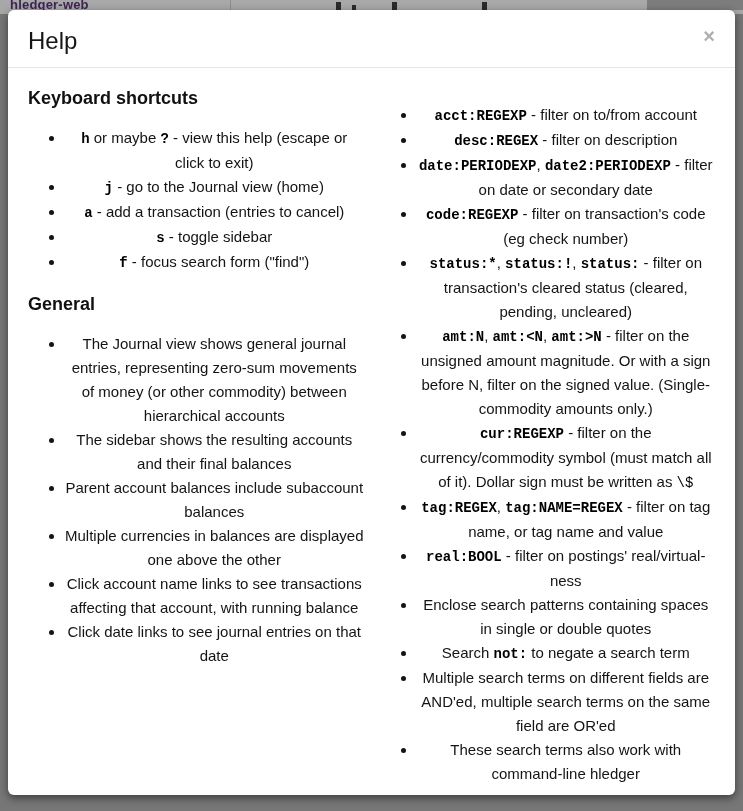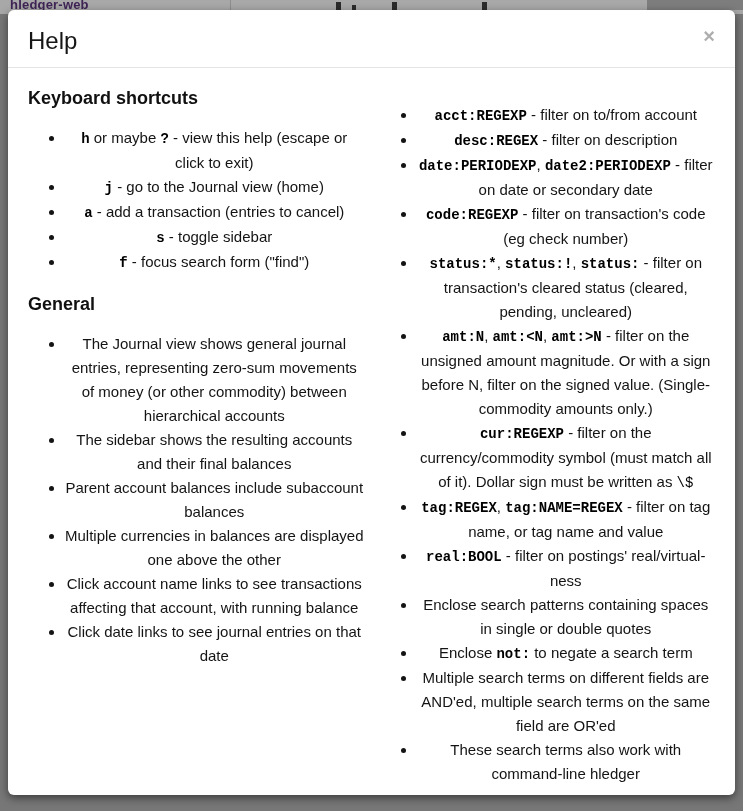--- a/index.html
+++ b/index.html
@@ -172,19 +172,19 @@
           <li><span class="code">acct:REGEXP</span><span class="txt"> - filter on to/from account</span></li>
           <li><span class="code">desc:REGEX</span><span class="txt"> - filter on description</span></li>
           <li><span class="code">date:PERIODEXP</span><span class="txt">, </span><span class="code">date2:PERIODEXP</span><span class="txt"> - filter on date or secondary date</span></li>
           <li><span class="code">code:REGEXP</span><span class="txt"> - filter on transaction's code (eg check number)</span></li>
           <li><span class="code">status:*</span><span class="txt">, </span><span class="code">status:!</span><span class="txt">, </span><span class="code">status:</span><span class="txt"> - filter on transaction's cleared status (cleared, pending, uncleared)</span></li>
           <li><span class="code">amt:N</span><span class="txt">, </span><span class="code">amt:&lt;N</span><span class="txt">, </span><span class="code">amt:&gt;N</span><span class="txt"> - filter on the unsigned amount magnitude. Or with a sign before N, filter on the signed value. (Single-commodity amounts only.)</span></li>
           <li><span class="code">cur:REGEXP</span><span class="txt"> - filter on the currency/commodity symbol (must match all of it). Dollar sign must be written as </span><span class="code2">\$</span></li>
           <li><span class="code">tag:REGEX</span><span class="txt">, </span><span class="code">tag:NAME=REGEX</span><span class="txt"> - filter on tag name, or tag name and value</span></li>
           <li><span class="code">real:BOOL</span><span class="txt"> - filter on postings' real/virtual-ness</span></li>
           <li><span class="txt">Enclose search patterns containing spaces in single or double quotes</span></li>
-          <li><span class="txt">Enclose </span><span class="code">not:</span><span class="txt"> to negate a search term</span></li>
+          <li><span class="txt">Search </span><span class="code">not:</span><span class="txt"> to negate a search term</span></li>
           <li><span class="txt">Multiple search terms on different fields are AND'ed, multiple search terms on the same field are OR'ed</span></li>
           <li><span class="txt">These search terms also work with command-line hledger</span></li>
         </ul>
       </div>
   </div>
 </div>
 
 </body></html>

